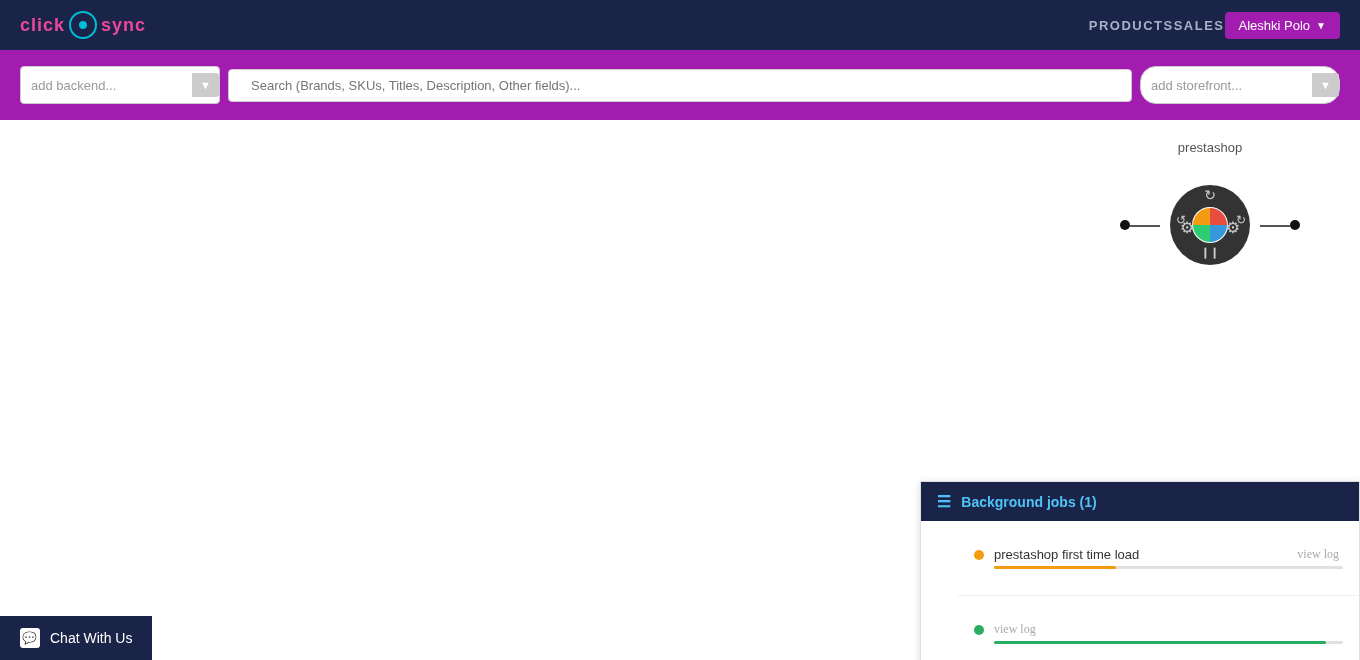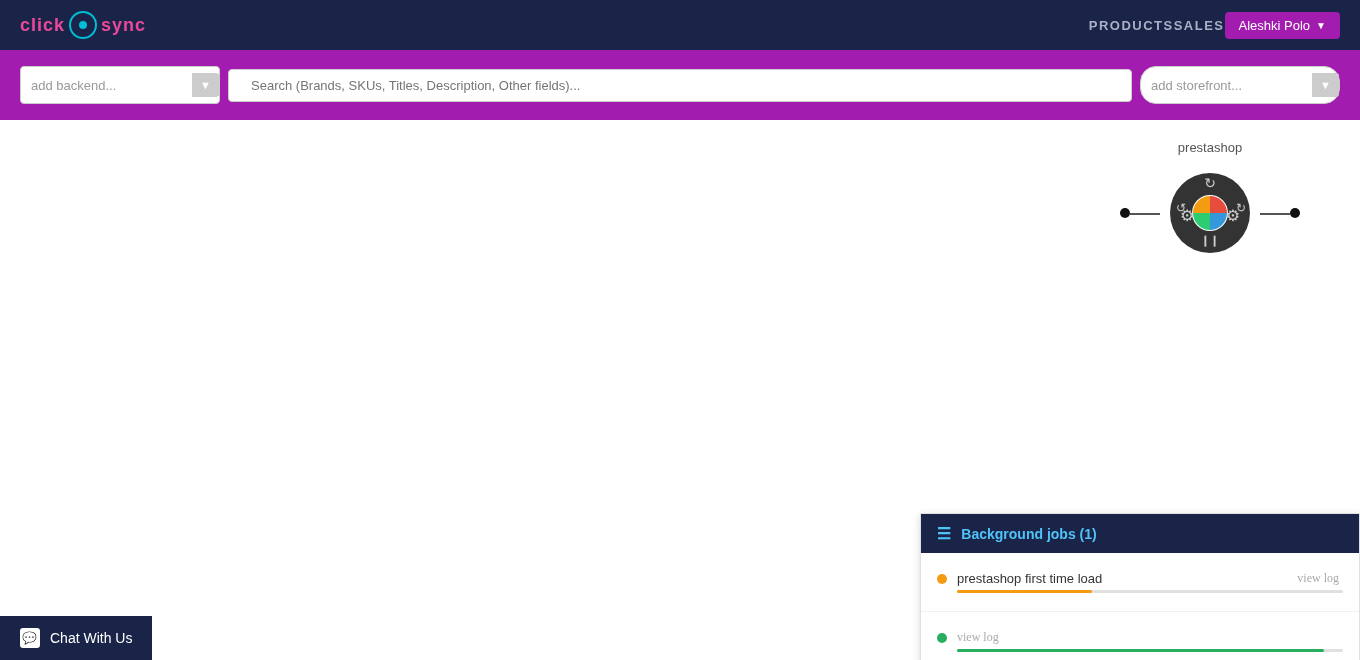--- a/index.html
+++ b/index.html
@@ -142,21 +142,21 @@
       position: absolute;
       right: 60px;
       top: 20px;
       display: flex;
       flex-direction: column;
       align-items: center;
     }
     .ps-label {
       font-size: 13px;
       color: #555;
-      margin-bottom: 8px;
+      margin-bottom: 20px;
     }
     .ps-diagram {
       position: relative;
       width: 180px;
       height: 100px;
       display: flex;
       align-items: center;
       justify-content: center;
     }
     .ps-center-circle {
@@ -245,23 +245,24 @@
       font-weight: bold;
       display: flex;
       align-items: center;
       gap: 10px;
     }
     .bg-jobs-header-icon {
       color: #4fc3f7;
       font-size: 16px;
     }
     .bg-job-item {
-      padding: 18px 16px;
+      padding: 26px 16px;
       border-bottom: 1px solid #f0f0f0;
       position: relative;
+      margin-left: 37px;
     }
     .bg-job-row {
       display: flex;
       align-items: center;
       gap: 10px;
       margin-bottom: 4px;
     }
     .status-dot {
       width: 10px;
       height: 10px;

